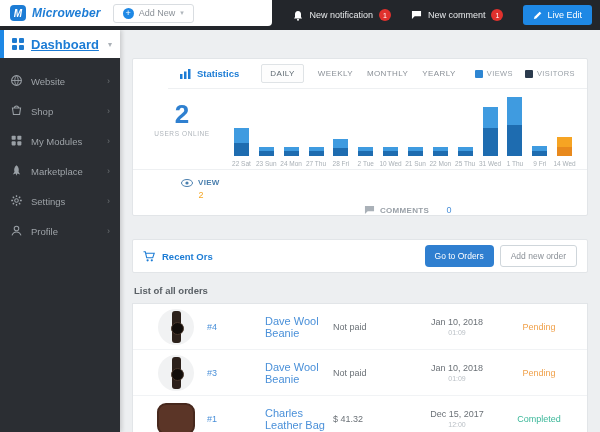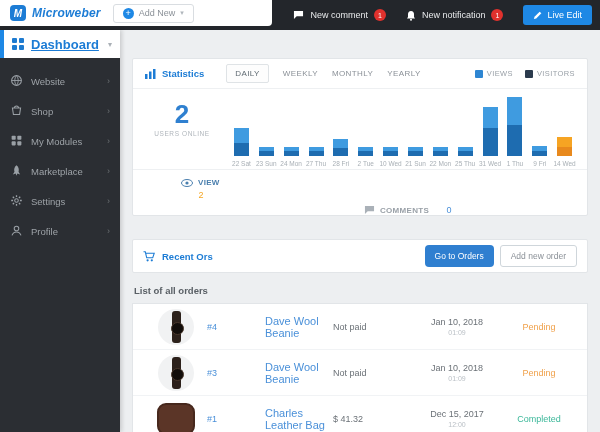--- a/index.html
+++ b/index.html
@@ -31,21 +31,21 @@
   .grid-icon span { width:5px; height:5px; background:#1e7bd0; border-radius:1px; }
   .side-list { padding-top:8px; }
   .sidebar-item { height:30px; display:flex; align-items:center; gap:8px; padding:0 10px; color:#9ea3a8; font-size:9.5px; cursor:pointer; }
   .sidebar-item svg { flex:0 0 auto; }
   .sidebar-item .chev { margin-left:auto; color:#6d7175; font-size:9px; }
 
   .main { flex:1; padding:28px 12px 0 12px; }
 
   
   .card { background:#fff; border:1px solid #e2e5e8; border-radius:2px; }
-  .stats-header { height:30px; display:flex; align-items:center; padding:0 12px; border-bottom:1px solid #eef0f2; }
+  .stats-header { height:30px; display:flex; align-items:center; padding:0 12px; border-bottom:1px solid #eef0f2;margin-left:35px; }
   .stats-title { display:flex; align-items:center; gap:6px; color:#1c7cd5; font-size:9.5px; font-weight:bold; }
   .tabs { display:flex; align-items:center; gap:14px; margin-left:22px; }
   .tab { font-size:8px; color:#8a9097; letter-spacing:.4px; cursor:pointer; padding:4px 0; }
   .tab.active { border:1px solid #dfe3e6; border-radius:2px; padding:4px 8px; color:#5f6a72; background:#fdfdfd; }
   .legend { margin-left:auto; display:flex; gap:12px; align-items:center; }
   .legend-item { display:flex; align-items:center; gap:4px; font-size:7.5px; color:#9aa1a8; letter-spacing:.4px; cursor:pointer; }
   .legend-sq { width:8px; height:8px; border-radius:1px; }
 
   .stats-body { height:80px; display:flex; padding:0 6px; }
   .users-online { width:86px; text-align:center; padding-top:12px; }
@@ -100,32 +100,32 @@
       <span class="logo-text">Microweber</span>
     </div>
     <div class="add-new-btn">
       <span class="plus-circle">+</span>
       <span class="add-new-label">Add New</span>
       <span class="caret">▾</span>
     </div>
   </div>
   <div class="topbar-right">
     <div class="notif-item">
-      <svg width="11" height="10" viewBox="0 0 12 11">
-          <path d="M1 1h10v6H4L1 10z" fill="#ffffff"></path>
-        </svg>
-      <span>New comment</span>
-      <span class="badge">1</span>
-    </div>
-    <div class="notif-item">
       <svg width="10" height="11" viewBox="0 0 10 11">
           <path d="M5 1c2 0 3 1.5 3 3v3l1 1.5H1L2 7V4c0-1.5 1-3 3-3z" fill="#ffffff"></path>
           <circle cx="5" cy="9.7" r="1" fill="#ffffff"></circle>
         </svg>
       <span>New notification</span>
+      <span class="badge">1</span>
+    </div>
+    <div class="notif-item">
+      <svg width="11" height="10" viewBox="0 0 12 11">
+          <path d="M1 1h10v6H4L1 10z" fill="#ffffff"></path>
+        </svg>
+      <span>New comment</span>
       <span class="badge">1</span>
     </div>
     <button class="live-edit-btn">
       <svg width="9" height="9" viewBox="0 0 10 10">
           <path d="M1 9l.7-2.6L7.4.7l1.9 1.9L3.6 8.3z" fill="#ffffff"></path>
         </svg>
       <span>Live Edit</span>
     </button>
   </div>
 </div>

